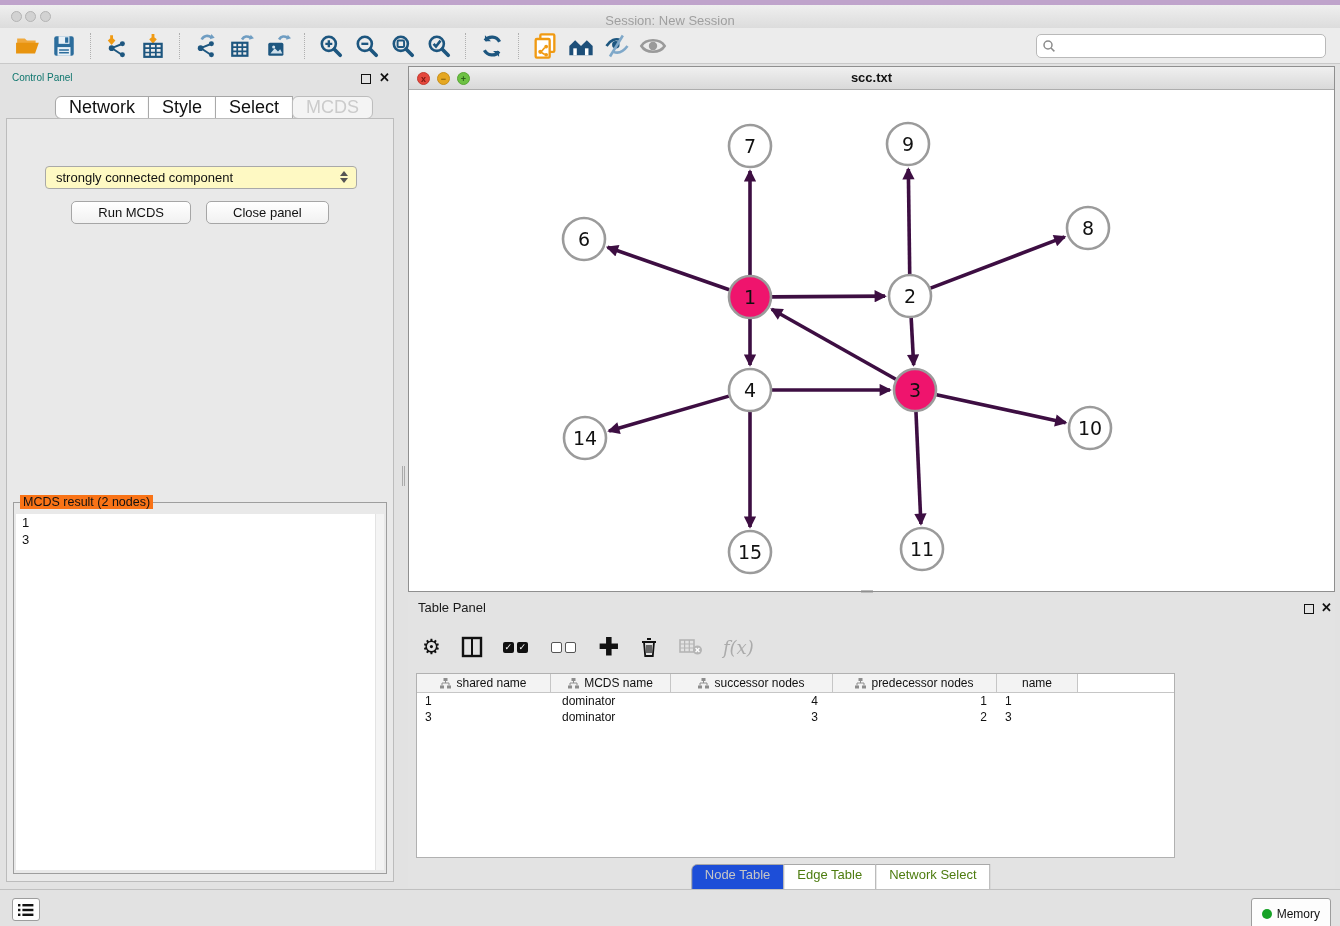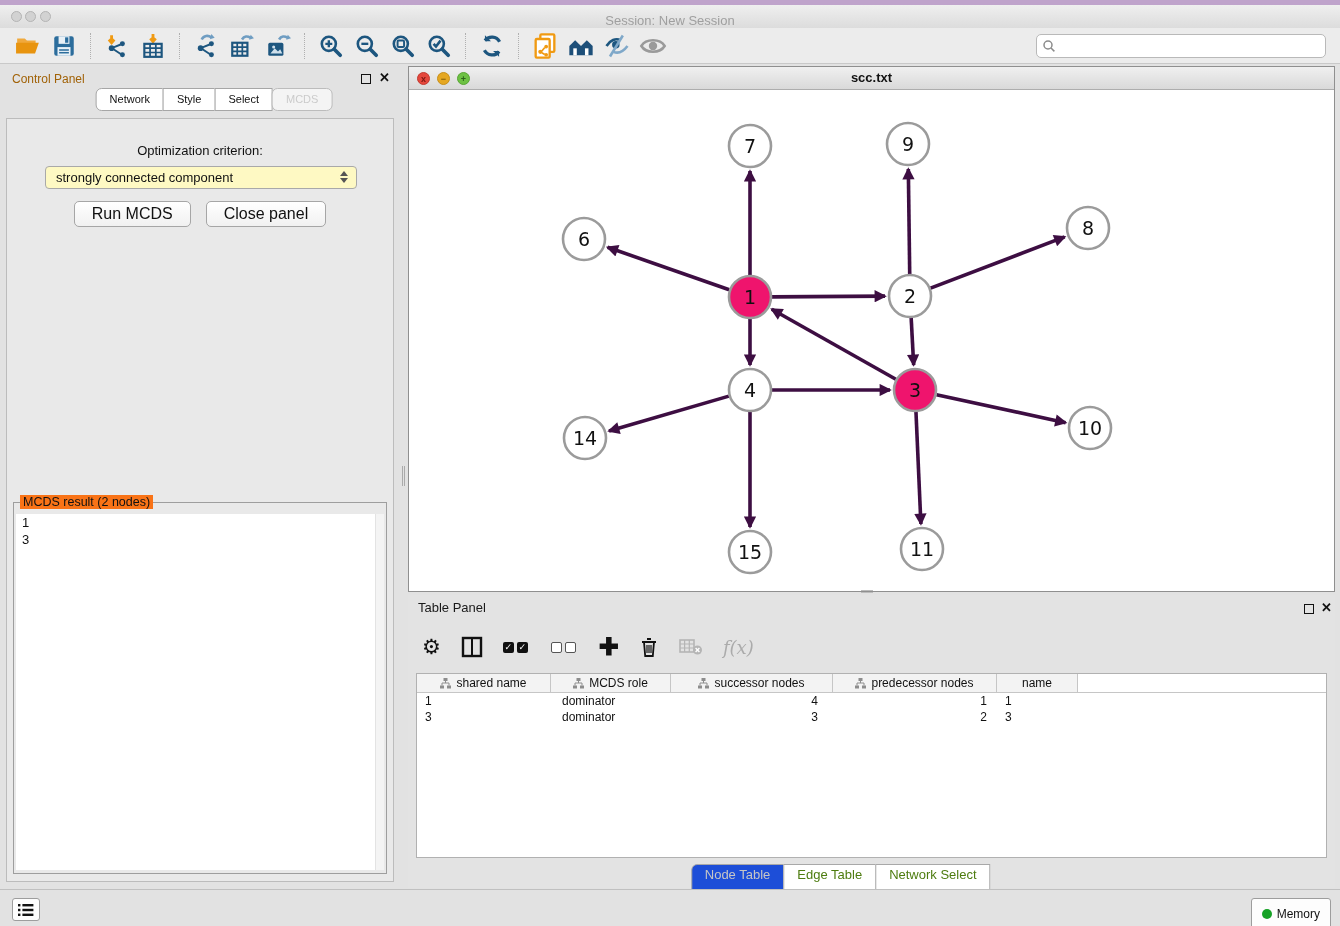--- a/index.html
+++ b/index.html
@@ -22,42 +22,42 @@
              display:flex; align-items:center; padding:0 10px; }
   .tb-icon { width:30px; height:30px; display:flex; align-items:center; justify-content:center; flex:0 0 auto; margin:0 3px; }
   .tb-sep { width:1px; height:26px; border-left:1px dotted #b0b0b0; margin:0 8px; flex:0 0 auto; }
   .search-wrap { margin-left:auto; margin-right:4px; position:relative; }
   .search-input { width:290px; height:24px; border:1px solid #b9b9b9; border-radius:5px;
                   background:#fff; font-size:12px; padding:0 6px 0 24px; outline:none; color:#333;}
   .search-glass { position:absolute; left:6px; top:5px; }
 
   
   .control-panel { position:absolute; left:0; top:64px; width:400px; height:825px; background:#e2e2e2; }
-  .cp-header { position:absolute; left:12px; top:8px; font-size:12px; color:#a16207; }
+  .cp-header { position:absolute; left:12px; top:8px; font-size:10px; color:#0f766e; }
   .panel-float { position:absolute; width:10px; height:10px; border:1.5px solid #111; top:10px; }
   .panel-close { position:absolute; top:6px; font-size:13px; font-weight:bold; color:#111; }
   .cp-float { left:361px; } .cp-close { left:379px; }
-  .cp-tabs { position:absolute; top:24px; left:50%; transform:translateX(-50%);
-             display:flex; font-size:11px;padding-left:28px; }
+  .cp-tabs { position:absolute; top:32px; left:50%; transform:translateX(-50%);
+             display:flex; font-size:18px;padding-left:28px; }
   .cp-tab { background:#fff; border:1px solid #a6a6a6; padding:2px 13px; margin-left:-1px;
             color:#111; line-height:17px; white-space:nowrap; }
   .cp-tab.first { border-radius:6px 0 0 6px; margin-left:0; }
   .cp-tab.sel { border-radius:6px; background:#f4f4f4; border-color:#bcbcbc; color:#cbcbcb; }
   .cp-content { position:absolute; left:6px; top:54px; width:388px; height:764px;
                 background:#e9e9e9; border:1px solid #bcbcbc; }
   .opt-label { position:absolute; top:24px; width:100%; text-align:center; font-size:13px; color:#111; }
   .criterion { position:absolute; left:38px; top:47px; width:312px; height:23px; background:#fef9c3;
                border:1px solid #a9a9a9; border-radius:4px; font-size:13px; color:#111;
                display:flex; align-items:center; padding-left:10px; }
   .stepper { position:absolute; right:8px; top:4px; display:flex; flex-direction:column; gap:2px; }
   .tri-up { width:0;height:0;border-left:4px solid transparent;border-right:4px solid transparent;border-bottom:5px solid #555; }
   .tri-dn { width:0;height:0;border-left:4px solid transparent;border-right:4px solid transparent;border-top:5px solid #555; }
   .btn-row { position:absolute; top:82px; width:100%; display:flex; justify-content:center; gap:15px; }
   .cp-btn { background:linear-gradient(#ffffff,#f1f1f1); border:1px solid #a6a6a6; border-radius:5px;
-            font-size:16px; color:#111; padding:3px 17px; }
+            font-size:13px; color:#111; padding:3px 26px; }
   .result-box { position:absolute; left:6px; top:383px; width:374px; height:372px;
                 border:1px solid #9e9e9e; }
   .result-legend { position:absolute; left:6px; top:-8px; background:#f97316; padding:0 3px;
                    font-size:12.5px; color:#111; }
   .result-white { position:absolute; left:2px; right:2px; top:11px; bottom:3px; background:#fff; }
   .result-line { font-size:13px; color:#111; padding-left:6px; line-height:17px; }
   .result-scroll { position:absolute; right:0; top:0; bottom:0; width:9px; background:#f4f4f4; border-left:1px solid #e3e3e3; }
 
   
   .v-splitter { position:absolute; left:400px; top:64px; width:8px; height:825px; background:#e2e2e2; }
@@ -85,21 +85,21 @@
   .tp-header { position:absolute; left:10px; top:5px; font-size:13px; color:#1a1a1a; }
   .tp-float { left:896px; top:9px; } .tp-close { left:913px; top:5px; }
   .tp-toolbar { position:absolute; left:14px; top:33px; height:38px; display:flex; align-items:center; gap:20px; }
   .tp-icon { display:flex; align-items:center; justify-content:center; }
   .gear-glyph { font-size:21px; color:#111; font-family:"DejaVu Sans", sans-serif; line-height:1; }
   .plus-glyph { font-size:24px; font-weight:bold; color:#111; line-height:1; }
   .chk { width:11px; height:11px; border-radius:2px; display:inline-block; margin-right:3px; }
   .chk.on  { background:#111; color:#fff; font-size:9px; line-height:11px; text-align:center; }
   .chk.off { background:#fff; border:1.5px solid #555; }
   .fx { font-family:"DejaVu Serif", serif; font-style:italic; font-size:18px; color:#ababab; }
-  .tbl { position:absolute; left:8px; top:78px; width:911px; height:185px; background:#fff;
+  .tbl { position:absolute; left:8px; top:78px; width:759px; height:185px; background:#fff;
          border:1px solid #b1b1b1; overflow:hidden; }
   .tbl-head { display:grid; grid-template-columns:134px 120px 162px 164px 81px 1fr; height:19px;
               background:#f3f3f3; border-bottom:1px solid #c6c6c6; }
   .th { display:flex; align-items:center; justify-content:center; gap:5px; font-size:12px; color:#111;
         border-right:1px solid #c6c6c6; overflow:hidden; white-space:nowrap; }
   .th.filler { border-right:none; background:#fff; }
   .tbl-row { display:grid; grid-template-columns:134px 120px 162px 164px 81px 1fr; height:16px;
              font-size:12px; color:#111; align-items:center; }
   .td.a-l0 { padding-left:8px; }
   .td.a-l1 { padding-left:11px; }
@@ -286,21 +286,20 @@
     <span class="panel-close cp-close">✕</span>
 
     <div class="cp-tabs">
       <span class="cp-tab first">Network</span>
       <span class="cp-tab">Style</span>
       <span class="cp-tab">Select</span>
       <span class="cp-tab sel">MCDS</span>
     </div>
 
     <div class="cp-content">
-      <div class="opt-label">Optimization criterion:</div>
       <div class="criterion">
         <span>strongly connected component</span>
         <span class="stepper">
             <span class="tri-up"></span>
             <span class="tri-dn"></span>
           </span>
       </div>
       <div class="btn-row">
         <button class="cp-btn">Run MCDS</button>
         <button class="cp-btn">Close panel</button>
@@ -454,21 +453,21 @@
             </svg>
           <span>shared name</span>
         </div>
         <div class="th">
           <svg width="11" height="11" viewBox="0 0 11 11">
               <rect x="3.5" y="0" width="4" height="3" fill="#8d8d8d"></rect>
               <rect x="0" y="7.5" width="4" height="3" fill="#8d8d8d"></rect>
               <rect x="7" y="7.5" width="4" height="3" fill="#8d8d8d"></rect>
               <path d="M5.5 3v2M2 7.5V5h7v2.5" stroke="#8d8d8d" fill="none"></path>
             </svg>
-          <span>MCDS role</span>
+          <span>MCDS name</span>
         </div>
         <div class="th">
           <svg width="11" height="11" viewBox="0 0 11 11">
               <rect x="3.5" y="0" width="4" height="3" fill="#8d8d8d"></rect>
               <rect x="0" y="7.5" width="4" height="3" fill="#8d8d8d"></rect>
               <rect x="7" y="7.5" width="4" height="3" fill="#8d8d8d"></rect>
               <path d="M5.5 3v2M2 7.5V5h7v2.5" stroke="#8d8d8d" fill="none"></path>
             </svg>
           <span>successor nodes</span>
         </div>

